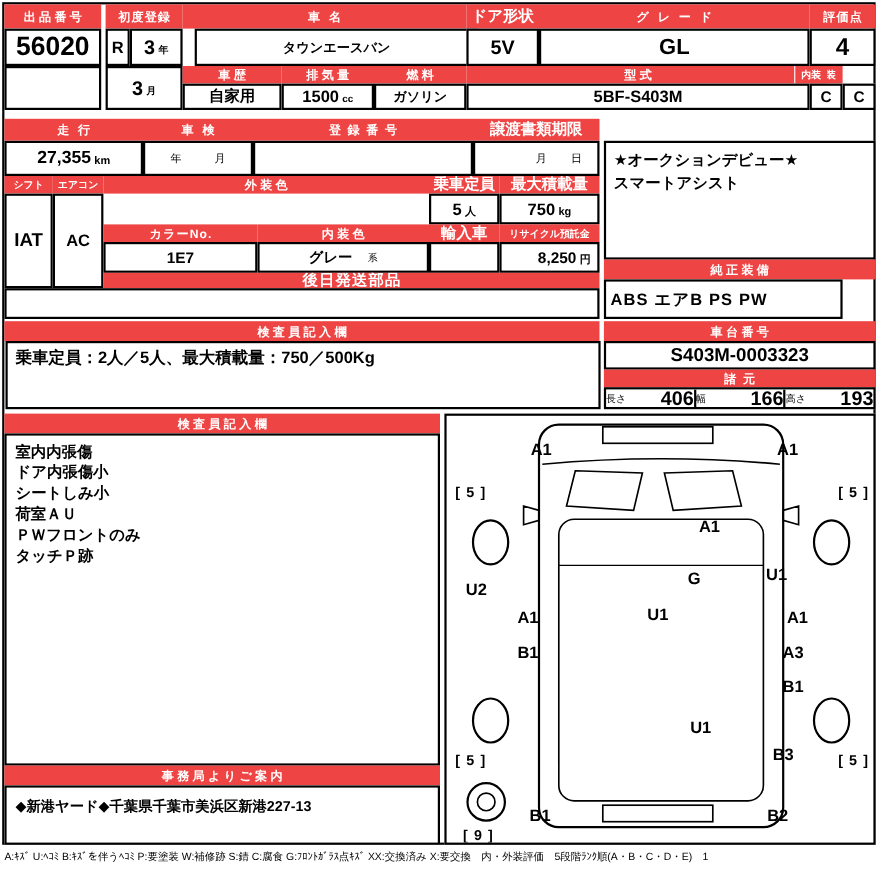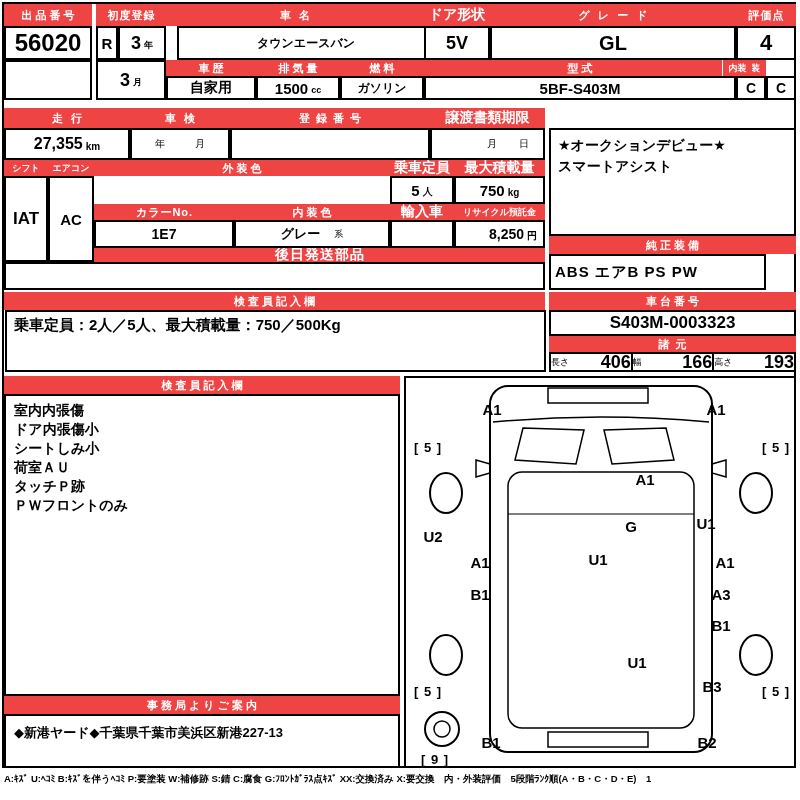--- a/index.html
+++ b/index.html
@@ -24,21 +24,21 @@
   .dim{flex:1;height:100%;display:flex;align-items:center;justify-content:space-between}
   .dim + .dim{border-left:2px solid #000}
   .dimlabel{font-size:9px;font-weight:normal;margin-right:5px}
   .dimval{font-size:18px;font-weight:bold}
   .sales-line{font-size:14px;font-weight:bold;line-height:21px}
   .diagram{display:block;padding:0}
   .diagram svg{position:absolute;left:0;top:0}
   .labels{position:absolute;left:0;top:0;right:0;bottom:0}
   .dmg{position:absolute;transform:translate(-50%,-50%);font-weight:bold;font-size:15px;white-space:nowrap}
   .dmg.bracket{font-size:13px;letter-spacing:1px}
-  .legend{position:absolute;left:4px;top:773px;width:794px;font-size:9.5px;font-weight:bold;white-space:nowrap}
+  .legend{position:absolute;left:4px;top:773px;width:794px;font-size:9.5px;font-weight:normal;white-space:nowrap}
   .notes-list div{font-size:14px;font-weight:bold;line-height:19px}
 </style>
 </head>
 <body>
 
 <div class="sheet">
   <div class="outer"></div>
 
   <div class="hd" style="left:4px;top:4px;width:88px;height:22px">出品番号</div>
   <div class="hd ls1" style="left:96px;top:4px;width:70px;height:22px">初度登録</div>
@@ -162,22 +162,22 @@
       <span class="dimval">193</span>
     </div>
   </div>
 
   <div class="hd" style="left:4px;top:376px;width:396px;height:18px">検査員記入欄</div>
   <div class="cell txtbox notes-list" style="left:4px;top:394px;width:396px;height:302px;padding:5px 8px">
       <div>室内内張傷</div>
       <div>ドア内張傷小</div>
       <div>シートしみ小</div>
       <div>荷室ＡＵ</div>
+      <div>ＰＷフロントのみ</div>
       <div>タッチＰ跡</div>
-      <div>ＰＷフロントのみ</div>
     </div>
 
   <div class="hd" style="left:4px;top:696px;width:396px;height:18px">事務局よりご案内</div>
   <div class="cell txtbox" style="left:4px;top:714px;width:396px;height:54px;padding:8px;font-size:13px">◆新港ヤード◆千葉県千葉市美浜区新港227-13</div>
 
   <div class="cell diagram" style="left:404px;top:376px;width:392px;height:392px">
     <svg width="388" height="388" viewBox="0 0 388 388">
       <g fill="none" stroke="#000" stroke-width="2">
         <rect x="84" y="8" width="222" height="366" rx="18"></rect>
         <rect x="142" y="10" width="100" height="15" stroke-width="1.5"></rect>

